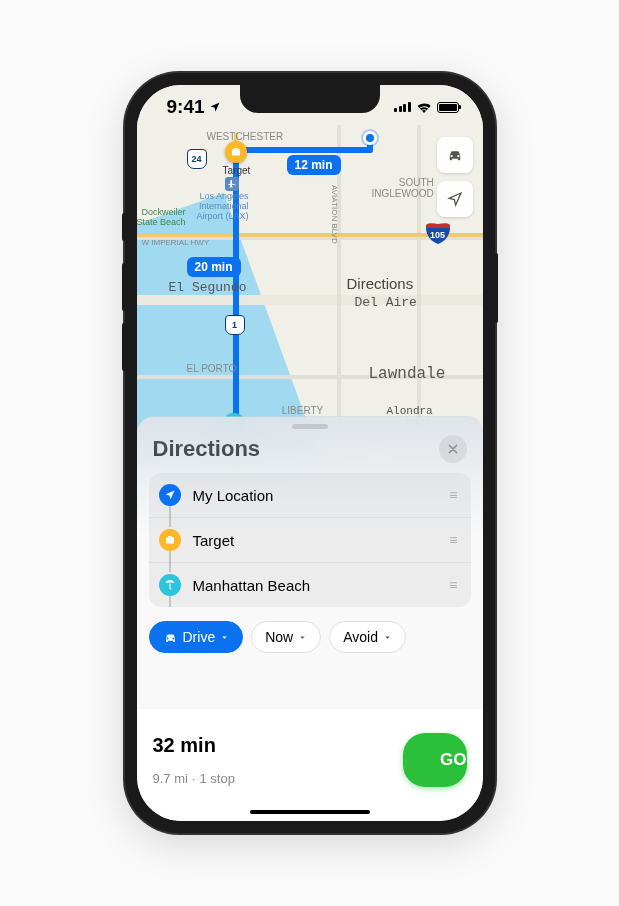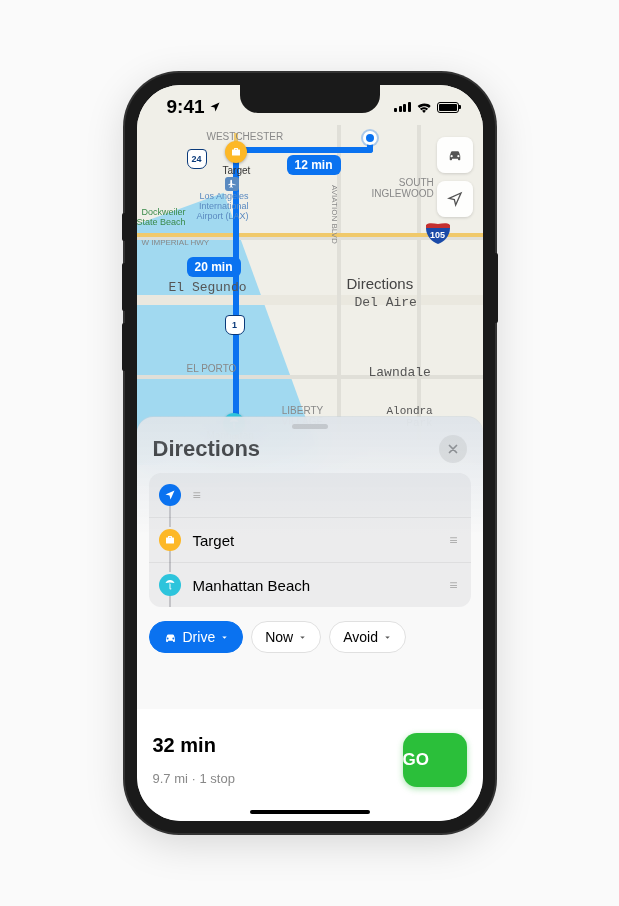--- a/index.html
+++ b/index.html
@@ -204,23 +204,23 @@
   
   .summary-row {
     position:absolute; left:0; right:0; bottom:0;
     padding:24px 16px 34px;
     background:#fff;
     display:flex; align-items:center; justify-content:space-between;
   }
   .summary-text .time { font-size:20px; font-weight:700; color:#000; }
   .summary-text .meta { font-size:13px; color:#888; margin-top:14px; }
   .go-btn {
-    width:64px; height:54px; border-radius:14px;
+    width:64px; height:54px; border-radius:22px;
     background:#2bbf3a;
-    display:flex; align-items:center; justify-content:flex-start;
+    display:flex; align-items:center; justify-content:flex-end;
     color:#fff; font-size:17px; font-weight:700;
     box-shadow:0 2px 6px rgba(43,191,58,0.4);
   }
   .home-indicator {
     position:absolute; bottom:7px; left:50%; transform:translateX(-50%);
     width:120px; height:4px; background:#000; border-radius:3px;
   }
   svg { display:block; }
 </style>
 </head>
@@ -276,21 +276,21 @@
 State Beach</div>
       <div class="map-label" style="top:106px;left:60px;color:#5a8ac0;white-space:pre-line;font-size:9px">Los Angeles
 International
 Airport (LAX)</div>
       <div class="map-label" style="top:153px;left:5px;font-size:8px">W IMPERIAL HWY</div>
       <div class="map-label" style="top:100px;left:193px;font-size:8px;writing-mode:vertical-rl;letter-spacing:0px">AVIATION BLVD</div>
       <div class="map-label city" style="top:195px;left:32px">El Segundo</div>
       <div class="map-label big" style="top:190px;left:210px">Directions</div>
       <div class="map-label city" style="top:210px;left:218px">Del Aire</div>
       <div class="map-label" style="top:278px;left:50px">EL PORTO</div>
-      <div class="map-label city" style="top:280px;left:232px;font-size:13px">Lawndale</div>
+      <div class="map-label city" style="top:280px;left:232px;font-size:16px">Lawndale</div>
       <div class="map-label" style="top:320px;left:145px;white-space:pre-line">LIBERTY
 VILLAGE</div>
       <div class="map-label city" style="top:320px;left:250px;font-size:11px;white-space:pre-line">Alondra
 Park</div>
       <div class="map-label" style="top:345px;left:70px;font-size:10px;color:#555;white-space:pre-line">Manhattan
 Beach</div>
 
       <div class="shield-route" style="top:64px;left:50px">24</div>
       <div class="shield-route" style="top:230px;left:88px">1</div>
       <div class="shield-interstate" style="top:138px;left:290px">
@@ -349,20 +349,21 @@
       </div>
 
       <div class="stops-card">
         <div class="stop-row">
           <div class="dotted-connector"></div>
           <div class="stop-icon loc">
             <svg width="12" height="12" viewBox="0 0 24 24">
                 <path fill="#fff" d="M3 11l18-8-8 18-2-8z"></path>
               </svg>
           </div>
+          <div class="stop-label">My Location</div>
           <div class="drag-handle">≡</div>
         </div>
         <div class="stop-row">
           <div class="dotted-connector"></div>
           <div class="stop-icon yellow">
             <svg width="12" height="12" viewBox="0 0 24 24">
                 <path fill="#fff" d="M9 4h6a1 1 0 011 1v2h3a1 1 0 011 1v10a1 1 0 01-1 1H5a1 1 0 01-1-1V8a1 1 0 011-1h3V5a1 1 0 011-1zm1 3h4V6h-4z"></path>
               </svg>
           </div>
           <div class="stop-label">Target</div>

